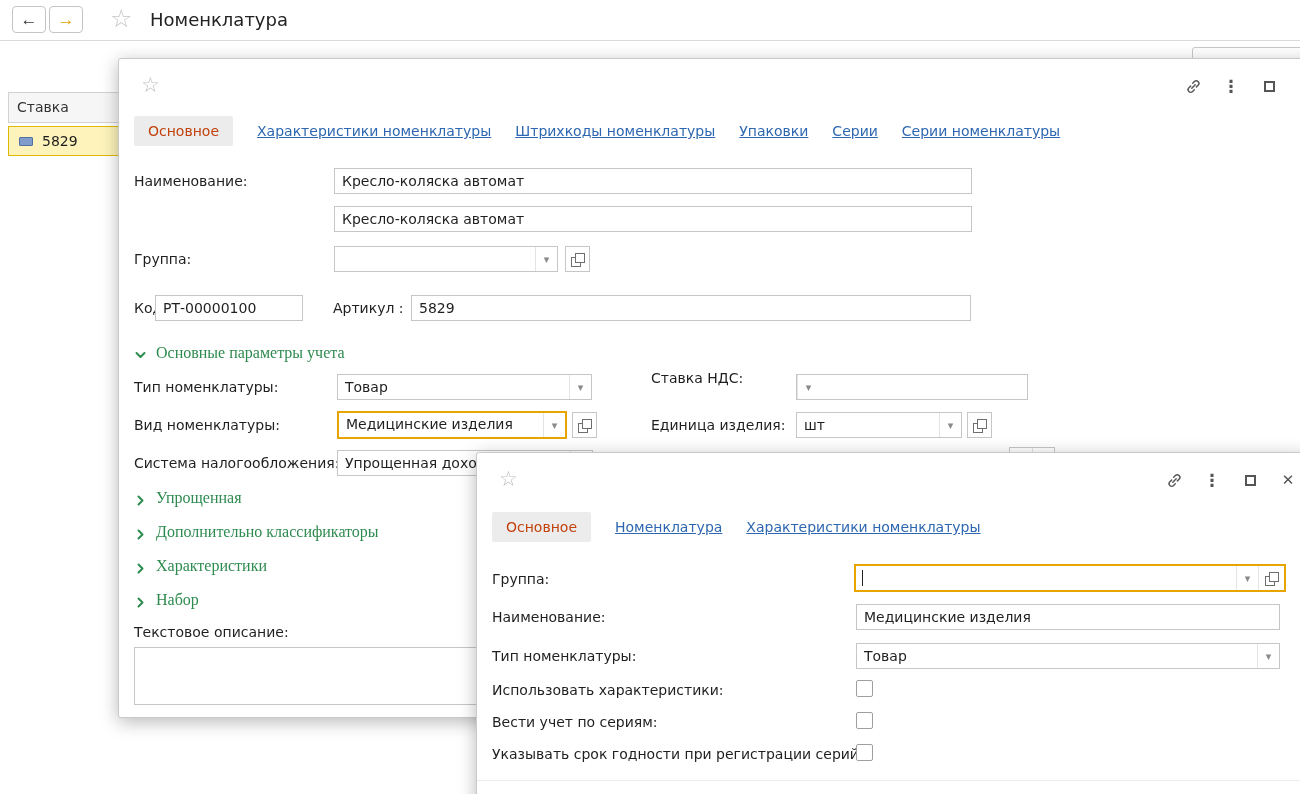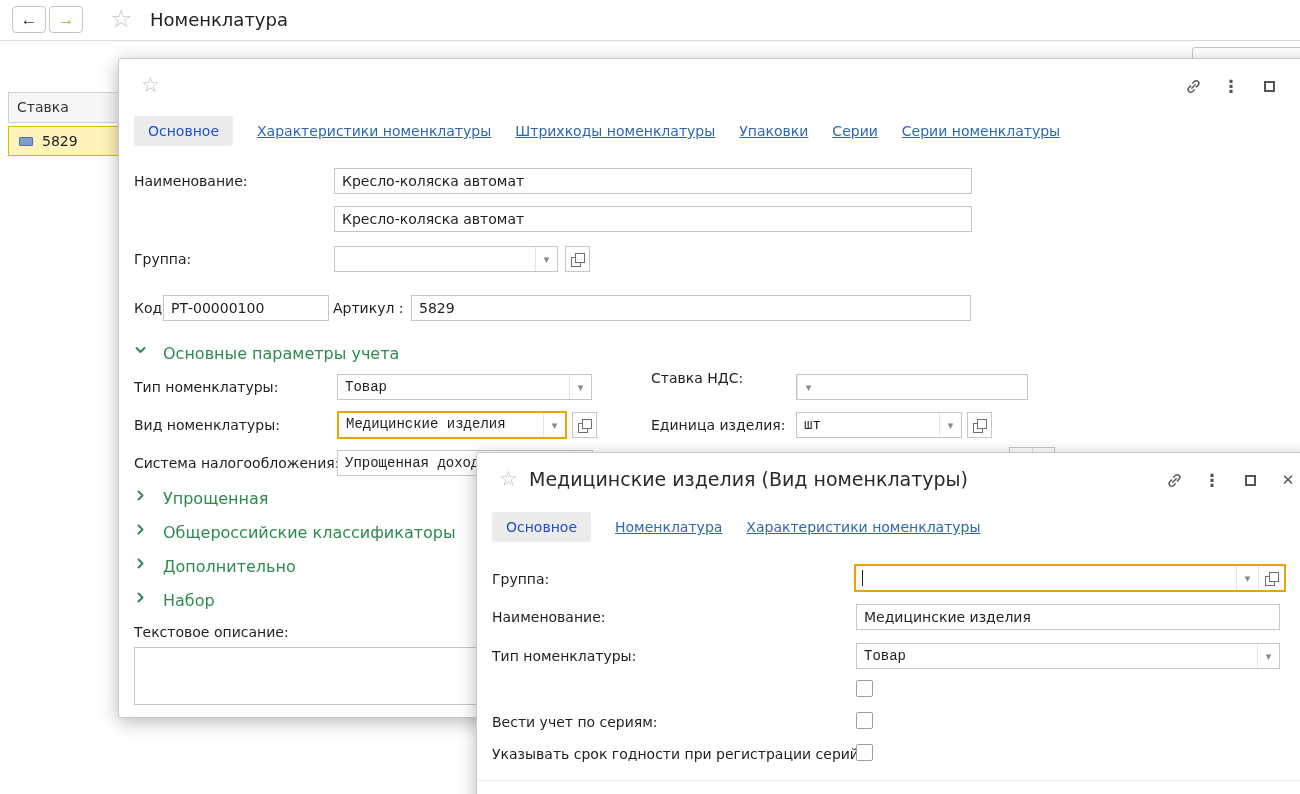--- a/index.html
+++ b/index.html
@@ -38,37 +38,37 @@
   #dlg1 .dlg-title { color:#9b9b9b; }
   #dlg2 .dlg-title { color:#2a2a2a; }
 
   .win-controls { position:absolute; top:18px; display:flex; gap:20px; align-items:center; }
   .icon-btn { width:18px; height:18px; display:flex; align-items:center; justify-content:center; color:#555; cursor:pointer; }
   .kebab { font-size:17px; font-weight:bold; }
   .maxi { width:11px; height:11px; border:2px solid #555; display:inline-block; }
   .close-x { font-size:15px; }
 
   .tabs { position:absolute; display:flex; align-items:center; gap:24px; height:32px; font-size:14px; }
-  .tab-active { background:#ececec; padding:7px 14px; color:#1d4ed8; border-radius:2px; cursor:default; }
+  .tab-active { background:#ececec; padding:7px 14px; color:#c2410c; border-radius:2px; cursor:default; }
   .tab-link { color:#2e67b1; text-decoration:underline; cursor:pointer; white-space:nowrap; }
 
   .lbl { position:absolute; height:26px; line-height:26px; color:#1f1f1f; white-space:nowrap; }
   .input { position:absolute; height:26px; border:1px solid #c6c6c6; background:#fff; padding:0 7px; line-height:24px; overflow:hidden; white-space:nowrap; }
   .combo { position:absolute; height:26px; border:1px solid #c6c6c6; background:#fff; display:flex; align-items:stretch; }
-  .combo .txt { flex:1; padding:0 7px; line-height:24px; overflow:hidden; white-space:nowrap;font-family:Liberation Mono, monospace; }
+  .combo .txt { flex:1; padding:0 7px; line-height:24px; overflow:hidden; white-space:nowrap; }
   .combo .dd { width:22px; display:flex; align-items:center; justify-content:center; color:#8a8a8a; font-size:11px; border-left:1px solid #e4e4e4; cursor:pointer; }
   .combo.focus-y { border:2px solid #e8a400; height:28px; }
   .combo.focus-y .txt { line-height:22px; }
 
   .open-btn { position:absolute; width:25px; height:26px; border:1px solid #c6c6c6; background:#fff; display:flex; align-items:center; justify-content:center; cursor:pointer; }
   .sq2 { position:relative; width:13px; height:13px; display:inline-block; }
   .sq2::after  { content:""; position:absolute; left:4px; top:0; width:8px; height:8px; border:1.4px solid #6e6e6e; background:#fff; }
   .sq2::before { content:""; position:absolute; left:0; top:4px; width:8px; height:8px; border:1.4px solid #6e6e6e; background:#fff; }
 
-  .section-hdr { position:absolute; display:flex; align-items:flex-start; gap:16px; color:#2e8b4f; font-size:16px; cursor:pointer; white-space:nowrap; }
+  .section-hdr { position:absolute; display:flex; align-items:flex-end; gap:9px; color:#2e8b4f; font-size:16px; cursor:pointer; white-space:nowrap;font-family:Liberation Serif, serif; }
   .chev { display:inline-flex; }
 
   .textarea { position:absolute; border:1px solid #c6c6c6; background:#fff; }
 
   .checkbox { position:absolute; width:17px; height:17px; border:1px solid #9f9f9f; border-radius:2px; background:#fff; cursor:pointer; }
   .lbl-cb { position:absolute; height:20px; line-height:20px; color:#1f1f1f; white-space:nowrap; }
 
   .caret { width:1px; height:16px; background:#222; margin:3px 0 0 6px; }
   .group-input-area { flex:1; display:flex; align-items:flex-start; padding-top:1px; }
   .dlg2-sep { position:absolute; left:0; right:0; top:327px; height:1px; background:#ececec; }
@@ -128,21 +128,21 @@
   <div class="lbl" style="left:15px;top:187px">Группа:</div>
   <div class="combo" style="left:215px;top:187px;width:224px">
     <span class="txt"></span>
     <span class="dd">▾</span>
   </div>
   <div class="open-btn" style="left:446px;top:187px">
       <span class="sq2"></span>
     </div>
 
   <div class="lbl" style="left:15px;top:236px">Код:</div>
-  <div class="input" style="left:44px;top:236px;width:166px">РТ-00000100</div>
+  <div class="input" style="left:36px;top:236px;width:148px">РТ-00000100</div>
   <div class="lbl" style="left:214px;top:236px">Артикул :</div>
   <div class="input" style="left:292px;top:236px;width:560px">5829</div>
 
   <div class="section-hdr" style="left:15px;top:285px">
     <span class="chev">
       <svg width="13" height="13" viewBox="0 0 13 13">
           <path d="M2.5 4 L6.5 8 L10.5 4" fill="none" stroke="#2e8b4f" stroke-width="2" stroke-linecap="round" stroke-linejoin="round"></path>
         </svg>
     </span>
     <span>Основные параметры учета</span>
@@ -193,46 +193,45 @@
         </svg>
     </span>
     <span>Упрощенная</span>
   </div>
   <div class="section-hdr" style="left:15px;top:464px">
     <span class="chev">
       <svg width="13" height="13" viewBox="0 0 13 13">
           <path d="M4.5 2.5 L8.5 6.5 L4.5 10.5" fill="none" stroke="#2e8b4f" stroke-width="2" stroke-linecap="round" stroke-linejoin="round"></path>
         </svg>
     </span>
-    <span>Общероссийские классификаторы</span>
+    <span>Дополнительно классификаторы</span>
   </div>
   <div class="section-hdr" style="left:15px;top:498px">
     <span class="chev">
       <svg width="13" height="13" viewBox="0 0 13 13">
           <path d="M4.5 2.5 L8.5 6.5 L4.5 10.5" fill="none" stroke="#2e8b4f" stroke-width="2" stroke-linecap="round" stroke-linejoin="round"></path>
         </svg>
     </span>
-    <span>Дополнительно</span>
+    <span>Характеристики</span>
   </div>
   <div class="section-hdr" style="left:15px;top:532px">
     <span class="chev">
       <svg width="13" height="13" viewBox="0 0 13 13">
           <path d="M4.5 2.5 L8.5 6.5 L4.5 10.5" fill="none" stroke="#2e8b4f" stroke-width="2" stroke-linecap="round" stroke-linejoin="round"></path>
         </svg>
     </span>
     <span>Набор</span>
   </div>
 
   <div class="lbl" style="left:15px;top:560px">Текстовое описание:</div>
   <div class="textarea" style="left:15px;top:588px;width:720px;height:58px"></div>
 </div>
 
 <div class="dialog" id="dlg2">
   <span class="dlg-star">☆</span>
-  <div class="dlg-title">Медицинские изделия (Вид номенклатуры)</div>
 
   <div class="win-controls" style="left:688px">
     <span class="icon-btn">
       <svg width="17" height="17" viewBox="0 0 17 17">
           <path d="M6.8 10.2 L10.2 6.8 M5.6 8.1 L3.9 9.8 a2.6 2.6 0 0 0 3.7 3.7 l1.7 -1.7 M11.4 8.9 l1.7 -1.7 a2.6 2.6 0 0 0 -3.7 -3.7 L7.7 5.2" fill="none" stroke="#5a5a5a" stroke-width="1.5" stroke-linecap="round"></path>
         </svg>
     </span>
     <span class="icon-btn kebab">⋮</span>
     <span class="icon-btn">
         <span class="maxi"></span>
@@ -260,20 +259,21 @@
 
   <div class="lbl" style="left:15px;top:151px">Наименование:</div>
   <div class="input" style="left:379px;top:151px;width:424px">Медицинские изделия</div>
 
   <div class="lbl" style="left:15px;top:190px">Тип номенклатуры:</div>
   <div class="combo" style="left:379px;top:190px;width:424px">
     <span class="txt">Товар</span>
     <span class="dd">▾</span>
   </div>
 
+  <div class="lbl-cb" style="left:15px;top:227px">Использовать характеристики:</div>
   <div class="checkbox" style="left:379px;top:227px"></div>
 
   <div class="lbl-cb" style="left:15px;top:259px">Вести учет по сериям:</div>
   <div class="checkbox" style="left:379px;top:259px"></div>
 
   <div class="lbl-cb" style="left:15px;top:291px">Указывать срок годности при регистрации серий:</div>
   <div class="checkbox" style="left:379px;top:291px"></div>
 
   <div class="dlg2-sep"></div>
 </div>

